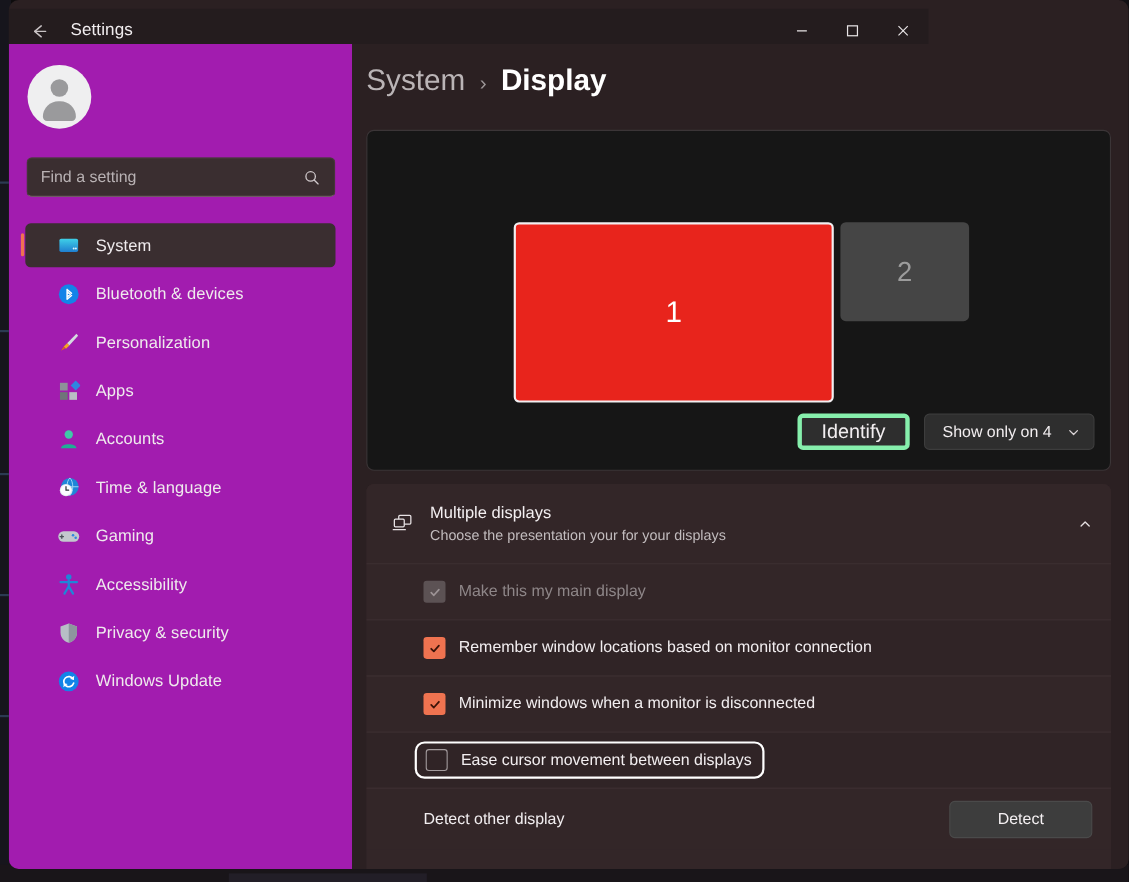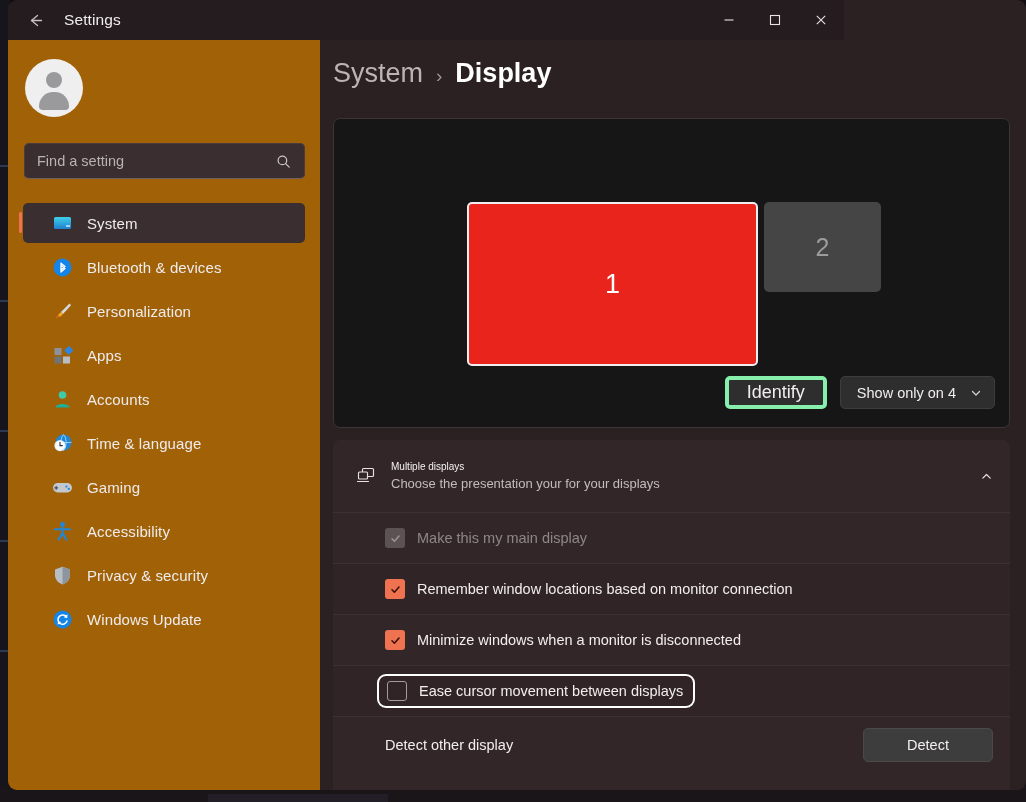--- a/index.html
+++ b/index.html
@@ -45,21 +45,21 @@
     position: absolute;
     left: 8px; top: 0;
     width: 1018px; height: 790px;
     background: #2b2022;
     border-radius: 9px 9px 9px 9px;
     overflow: hidden;
   }
 
   
   .titlebar {
-    position: absolute; left: 0; top: 0;
+    position: absolute; left: 0; top: 8px;
     width: 836px; height: 40px;
     background: #241c1e;
     display: flex; align-items: center;
   }
   .back-btn {
     width: 38px; height: 30px;
     margin-left: 8px;
     display: flex; align-items: center; justify-content: center;
     border-radius: 4px;
     color: #c8c2c4;
@@ -78,21 +78,21 @@
   .win-ctl {
     width: 46px; height: 40px;
     display: flex; align-items: center; justify-content: center;
     color: #e8e4e6;
   }
 
   
   .sidebar {
     position: absolute; left: 0; top: 40px;
     width: 312px; height: 750px;
-    background: #a16207;
+    background: #a21caf;
   }
   .avatar {
     position: absolute; left: 17px; top: 19px;
     width: 58px; height: 58px;
     border-radius: 50%;
     background: #efeff0;
     display: flex; align-items: center; justify-content: center;
   }
   .avatar .head {
     position: absolute; top: 13px; left: 21px;
@@ -232,21 +232,21 @@
     overflow: hidden;
   }
   .card-head {
     height: 72px;
     display: flex; align-items: center;
     padding: 0 17px 0 14px;
     background: #332628;
   }
   .card-head .ico { width: 38px; display: flex; justify-content: center; color: #e8e2e4; }
   .card-head .txt { flex: 1; padding-left: 6px; }
-  .card-title { font-size: 10px; color: #f4f0f2; margin-bottom: 4px; }
+  .card-title { font-size: 15px; color: #f4f0f2; margin-bottom: 4px; }
   .card-sub { font-size: 13px; color: #c2bcbe; }
   .card-head .expand { color: #e4dee0; display: flex; }
 
   .row {
     height: 51px;
     display: flex; align-items: center;
     padding-left: 52px;
     background: #332628;
     border-top: 1px solid #3e3032;
   }

